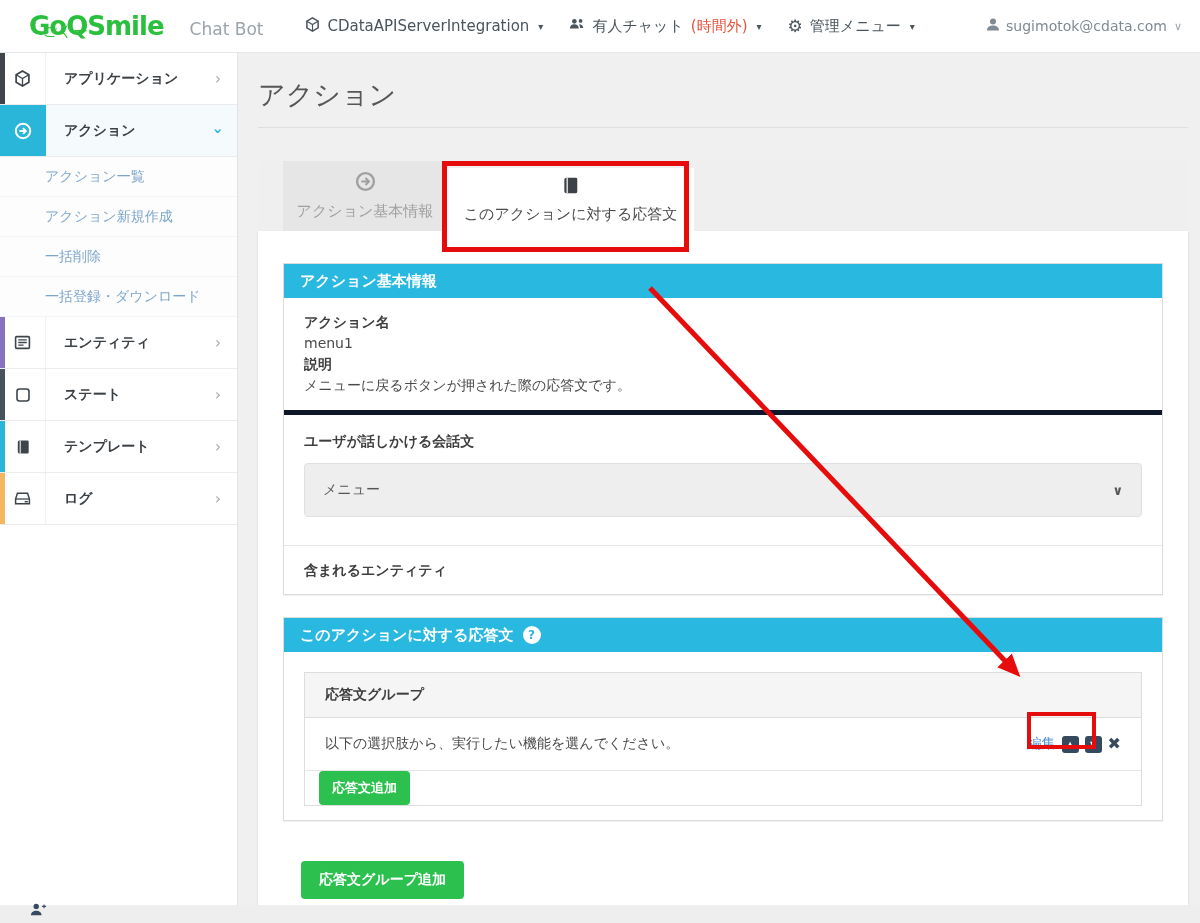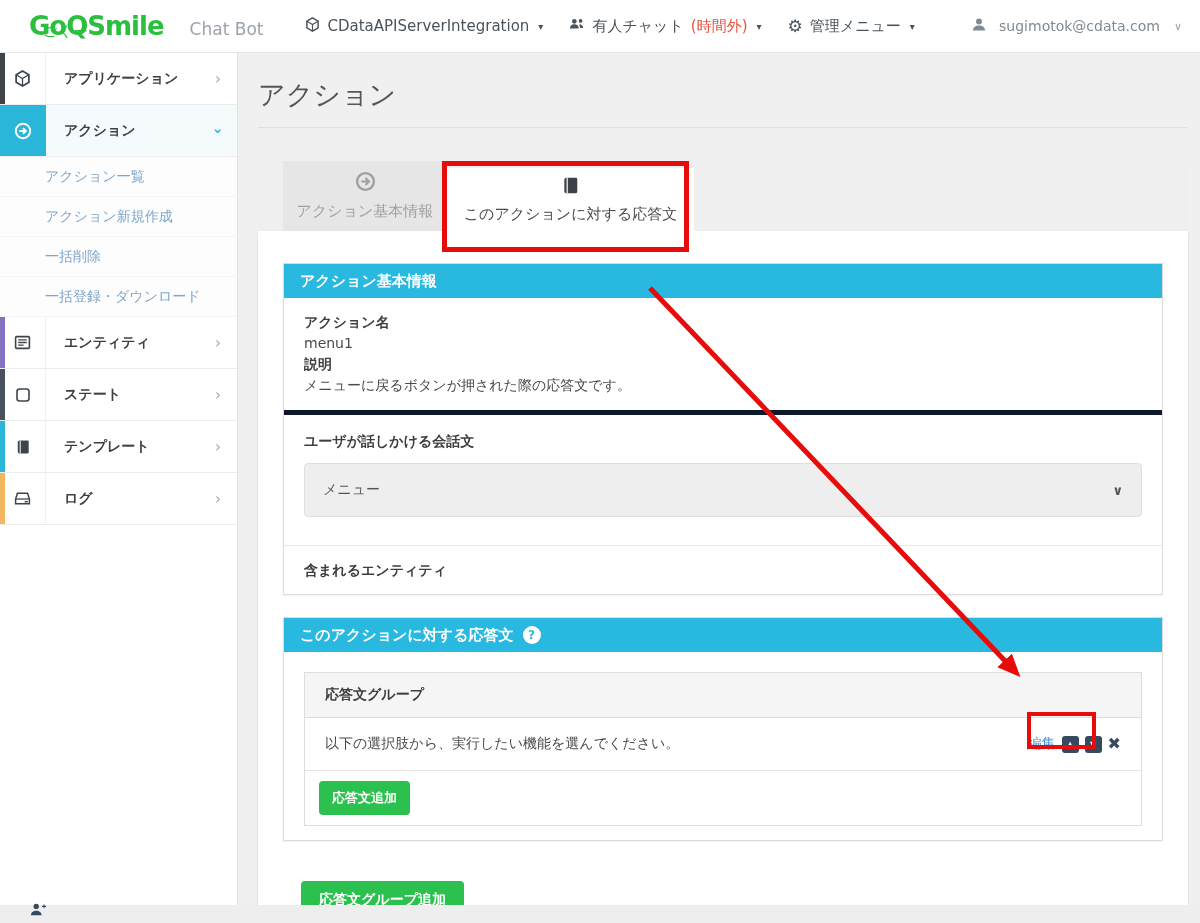--- a/index.html
+++ b/index.html
@@ -12,21 +12,21 @@
   .logo { position:relative; display:flex; align-items:baseline; }
   .logo-main { font-size:26px; font-weight:bold; color:#2abf3c; letter-spacing:-1px; }
   .logo-furi { position:absolute; top:-7px; left:14px; font-size:14px; color:#2abf3c; letter-spacing:1px;margin-top:19px; }
   .logo-suffix { font-size:17px; color:#9ba3ab; margin-left:26px; }
   .nav-items { display:flex; align-items:center; margin-left:42px; gap:26px; }
   .nav-item { display:flex; align-items:center; gap:7px; font-size:15px; color:#4a545b; cursor:pointer; }
   .nav-item svg, .nav-item .gear { color:#4a545b; }
   .nav-status { color:#e8533f; }
   .nav-caret { font-size:10px; color:#4a545b; margin-left:2px; }
   .gear { font-size:17px; line-height:1; }
-  .account { margin-left:auto; display:flex; align-items:center; gap:14px; font-size:14px; color:#7f8a93; cursor:pointer; }
+  .account { margin-left:auto; display:flex; align-items:center; gap:7px; font-size:14px; color:#7f8a93; cursor:pointer; }
   .acc-caret { font-size:11px; color:#9aa3aa; }
 
   
   .layout { display:flex; height:870px; }
   .sidebar { width:238px; background:#fff; border-right:1px solid #e0e3e5; flex:none; }
   .main { flex:1; background:#f0f0f1; padding:24px 12px 0 20px; }
 
   
   .sb-item { display:flex; align-items:center; height:52px; border-bottom:1px solid #ececec; position:relative; cursor:pointer; background:#fff; }
   .sb-item.active { background:#f5fafd; }
@@ -72,21 +72,21 @@
   .p-last { border-top:1px solid #e8e8e8; padding:14px 20px; }
 
   .p-body2 { padding:20px 20px 14px; }
   .gbox { border:1px solid #ddd; }
   .g-head { background:#f5f5f5; border-bottom:1px solid #ddd; padding:13px 20px; font-size:14px; font-weight:bold; color:#3e3e3e; }
   .g-row { padding:17px 20px; display:flex; align-items:center; justify-content:space-between; font-size:14px; }
   .g-actions { display:flex; align-items:center; gap:6px;padding-left:20px; }
   .edit-link { color:#4a90d2; cursor:pointer; }
   .sq-btn { width:17px; height:17px; border-radius:3px; background:#354a5f; color:#fff; font-size:8px; display:flex; align-items:center; justify-content:center; cursor:pointer; }
   .x-btn { color:#354a5f; font-size:16px; font-weight:bold; cursor:pointer; line-height:1; }
-  .g-foot { border-top:1px solid #e5e5e5; padding:10px 14px; }
+  .g-foot { border-top:1px solid #e5e5e5; padding:0 14px; }
   .btn-green { display:inline-block; background:#2cc04e; color:#fff; border:none; border-radius:4px; font-weight:bold; cursor:pointer; font-family:inherit; }
   .btn-sm { font-size:13px; padding:8px 13px; }
   .btn-lg { font-size:14px; padding:10px 18px; margin:18px 0 0 18px; }
 
   
   .footerbar { position:absolute; left:0; right:0; bottom:0; height:18px; background:#eeeeef; z-index:3; }
   .footer-ic { position:absolute; left:30px; bottom:2px; color:#354a5f; cursor:pointer; }
 
   
   .anno { position:absolute; z-index:50; pointer-events:none; }

